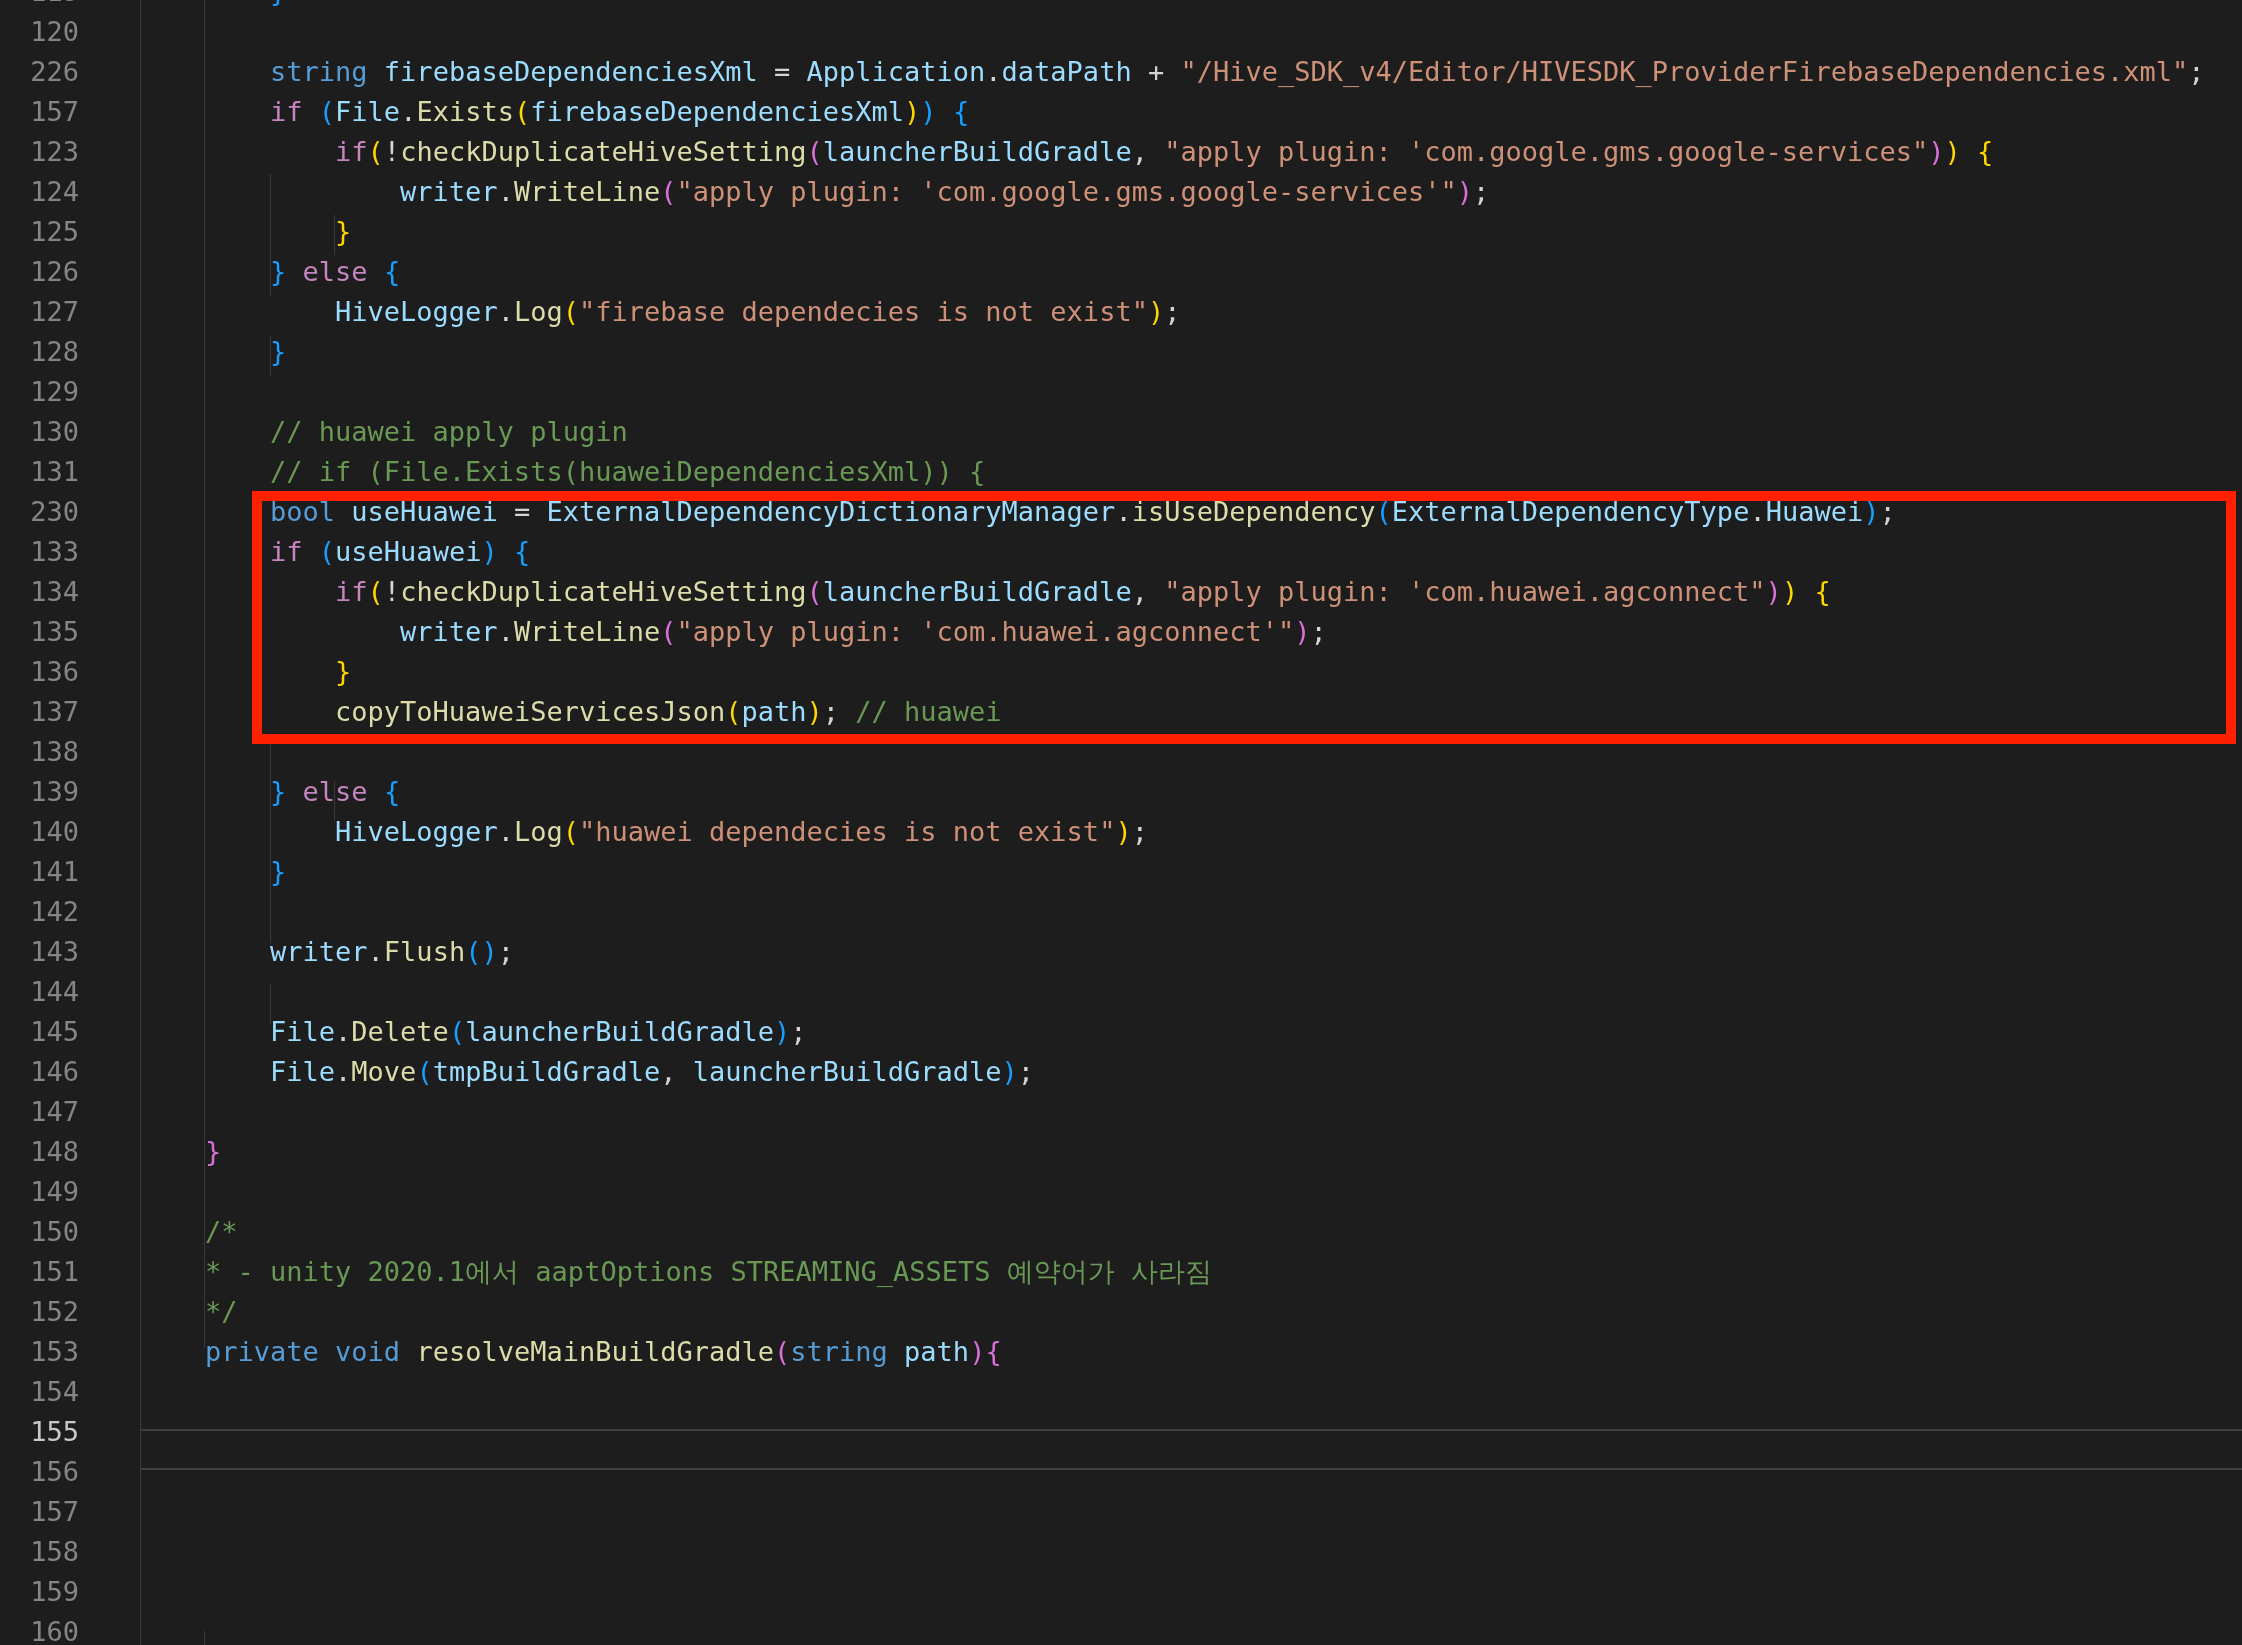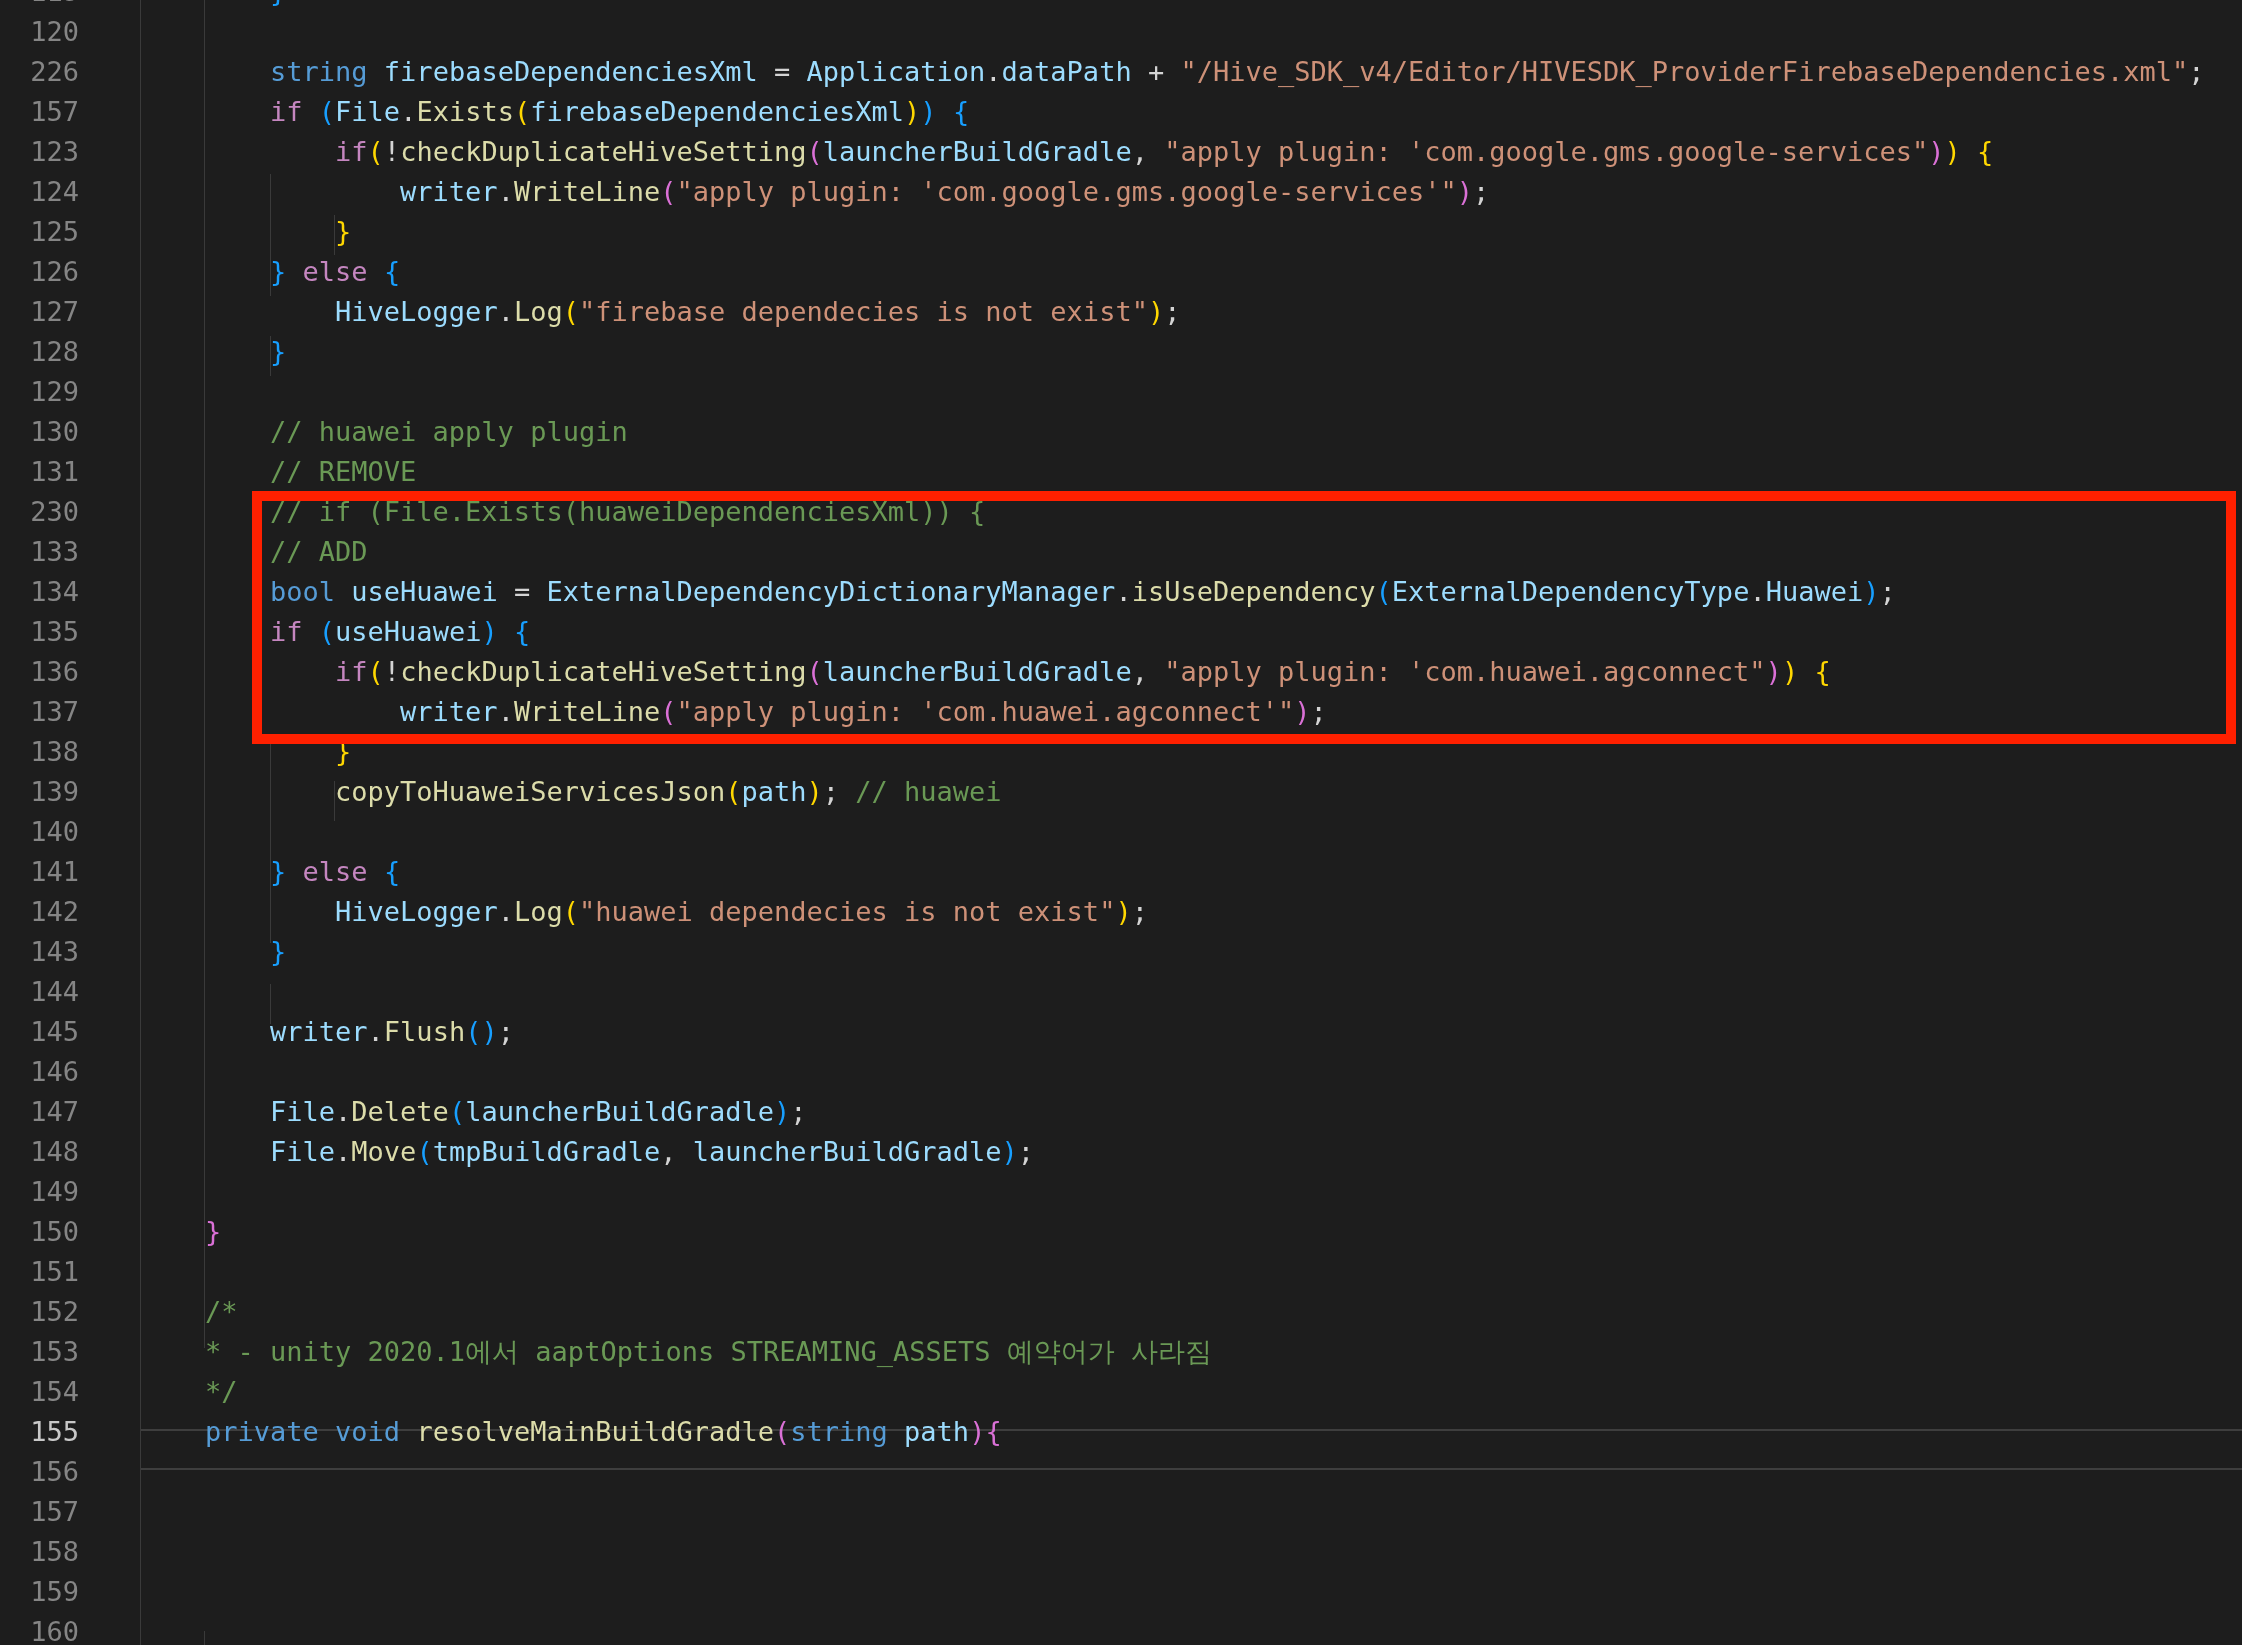--- a/index.html
+++ b/index.html
@@ -123,23 +123,21 @@
       <div class="code-line"><span style="color: rgb(212, 212, 212);">        </span><span style="color: rgb(86, 156, 214);">string</span><span style="color: rgb(212, 212, 212);"> </span><span style="color: rgb(156, 220, 254);">firebaseDependenciesXml</span><span style="color: rgb(212, 212, 212);"> = </span><span style="color: rgb(156, 220, 254);">Application</span><span style="color: rgb(212, 212, 212);">.</span><span style="color: rgb(156, 220, 254);">dataPath</span><span style="color: rgb(212, 212, 212);"> + </span><span style="color: rgb(206, 145, 120);">"/Hive_SDK_v4/Editor/HIVESDK_ProviderFirebaseDependencies.xml"</span><span style="color: rgb(212, 212, 212);">;</span></div>
       <div class="code-line"><span style="color: rgb(212, 212, 212);">        </span><span style="color: rgb(197, 134, 192);">if</span><span style="color: rgb(212, 212, 212);"> </span><span style="color: rgb(23, 159, 255);">(</span><span style="color: rgb(156, 220, 254);">File</span><span style="color: rgb(212, 212, 212);">.</span><span style="color: rgb(220, 220, 170);">Exists</span><span style="color: rgb(255, 215, 0);">(</span><span style="color: rgb(156, 220, 254);">firebaseDependenciesXml</span><span style="color: rgb(255, 215, 0);">)</span><span style="color: rgb(23, 159, 255);">)</span><span style="color: rgb(212, 212, 212);"> </span><span style="color: rgb(23, 159, 255);">{</span></div>
       <div class="code-line"><span style="color: rgb(212, 212, 212);">            </span><span style="color: rgb(197, 134, 192);">if</span><span style="color: rgb(255, 215, 0);">(</span><span style="color: rgb(212, 212, 212);">!</span><span style="color: rgb(220, 220, 170);">checkDuplicateHiveSetting</span><span style="color: rgb(218, 112, 214);">(</span><span style="color: rgb(156, 220, 254);">launcherBuildGradle</span><span style="color: rgb(212, 212, 212);">, </span><span style="color: rgb(206, 145, 120);">"apply plugin: 'com.google.gms.google-services"</span><span style="color: rgb(218, 112, 214);">)</span><span style="color: rgb(255, 215, 0);">)</span><span style="color: rgb(212, 212, 212);"> </span><span style="color: rgb(255, 215, 0);">{</span></div>
       <div class="code-line"><span style="color: rgb(212, 212, 212);">                </span><span style="color: rgb(156, 220, 254);">writer</span><span style="color: rgb(212, 212, 212);">.</span><span style="color: rgb(220, 220, 170);">WriteLine</span><span style="color: rgb(218, 112, 214);">(</span><span style="color: rgb(206, 145, 120);">"apply plugin: 'com.google.gms.google-services'"</span><span style="color: rgb(218, 112, 214);">)</span><span style="color: rgb(212, 212, 212);">;</span></div>
       <div class="code-line"><span style="color: rgb(212, 212, 212);">            </span><span style="color: rgb(255, 215, 0);">}</span></div>
       <div class="code-line"><span style="color: rgb(212, 212, 212);">        </span><span style="color: rgb(23, 159, 255);">}</span><span style="color: rgb(212, 212, 212);"> </span><span style="color: rgb(197, 134, 192);">else</span><span style="color: rgb(212, 212, 212);"> </span><span style="color: rgb(23, 159, 255);">{</span></div>
       <div class="code-line"><span style="color: rgb(212, 212, 212);">            </span><span style="color: rgb(156, 220, 254);">HiveLogger</span><span style="color: rgb(212, 212, 212);">.</span><span style="color: rgb(220, 220, 170);">Log</span><span style="color: rgb(255, 215, 0);">(</span><span style="color: rgb(206, 145, 120);">"firebase dependecies is not exist"</span><span style="color: rgb(255, 215, 0);">)</span><span style="color: rgb(212, 212, 212);">;</span></div>
       <div class="code-line"><span style="color: rgb(212, 212, 212);">        </span><span style="color: rgb(23, 159, 255);">}</span></div>
       <div class="code-line"></div>
       <div class="code-line"><span style="color: rgb(106, 153, 85);">        // huawei apply plugin</span></div>
-      <div class="code-line"><span style="color: rgb(106, 153, 85);">        // REMOVE</span></div>
       <div class="code-line"><span style="color: rgb(106, 153, 85);">        // if (File.Exists(huaweiDependenciesXml)) {</span></div>
-      <div class="code-line"><span style="color: rgb(106, 153, 85);">        // ADD</span></div>
       <div class="code-line"><span style="color: rgb(212, 212, 212);">        </span><span style="color: rgb(86, 156, 214);">bool</span><span style="color: rgb(212, 212, 212);"> </span><span style="color: rgb(156, 220, 254);">useHuawei</span><span style="color: rgb(212, 212, 212);"> = </span><span style="color: rgb(156, 220, 254);">ExternalDependencyDictionaryManager</span><span style="color: rgb(212, 212, 212);">.</span><span style="color: rgb(220, 220, 170);">isUseDependency</span><span style="color: rgb(23, 159, 255);">(</span><span style="color: rgb(156, 220, 254);">ExternalDependencyType</span><span style="color: rgb(212, 212, 212);">.</span><span style="color: rgb(156, 220, 254);">Huawei</span><span style="color: rgb(23, 159, 255);">)</span><span style="color: rgb(212, 212, 212);">;</span></div>
       <div class="code-line"><span style="color: rgb(212, 212, 212);">        </span><span style="color: rgb(197, 134, 192);">if</span><span style="color: rgb(212, 212, 212);"> </span><span style="color: rgb(23, 159, 255);">(</span><span style="color: rgb(156, 220, 254);">useHuawei</span><span style="color: rgb(23, 159, 255);">)</span><span style="color: rgb(212, 212, 212);"> </span><span style="color: rgb(23, 159, 255);">{</span></div>
       <div class="code-line"><span style="color: rgb(212, 212, 212);">            </span><span style="color: rgb(197, 134, 192);">if</span><span style="color: rgb(255, 215, 0);">(</span><span style="color: rgb(212, 212, 212);">!</span><span style="color: rgb(220, 220, 170);">checkDuplicateHiveSetting</span><span style="color: rgb(218, 112, 214);">(</span><span style="color: rgb(156, 220, 254);">launcherBuildGradle</span><span style="color: rgb(212, 212, 212);">, </span><span style="color: rgb(206, 145, 120);">"apply plugin: 'com.huawei.agconnect"</span><span style="color: rgb(218, 112, 214);">)</span><span style="color: rgb(255, 215, 0);">)</span><span style="color: rgb(212, 212, 212);"> </span><span style="color: rgb(255, 215, 0);">{</span></div>
       <div class="code-line"><span style="color: rgb(212, 212, 212);">                </span><span style="color: rgb(156, 220, 254);">writer</span><span style="color: rgb(212, 212, 212);">.</span><span style="color: rgb(220, 220, 170);">WriteLine</span><span style="color: rgb(218, 112, 214);">(</span><span style="color: rgb(206, 145, 120);">"apply plugin: 'com.huawei.agconnect'"</span><span style="color: rgb(218, 112, 214);">)</span><span style="color: rgb(212, 212, 212);">;</span></div>
       <div class="code-line"><span style="color: rgb(212, 212, 212);">            </span><span style="color: rgb(255, 215, 0);">}</span></div>
       <div class="code-line"><span style="color: rgb(212, 212, 212);">            </span><span style="color: rgb(220, 220, 170);">copyToHuaweiServicesJson</span><span style="color: rgb(255, 215, 0);">(</span><span style="color: rgb(156, 220, 254);">path</span><span style="color: rgb(255, 215, 0);">)</span><span style="color: rgb(212, 212, 212);">; </span><span style="color: rgb(106, 153, 85);">// huawei</span></div>
       <div class="code-line"></div>
       <div class="code-line"><span style="color: rgb(212, 212, 212);">        </span><span style="color: rgb(23, 159, 255);">}</span><span style="color: rgb(212, 212, 212);"> </span><span style="color: rgb(197, 134, 192);">else</span><span style="color: rgb(212, 212, 212);"> </span><span style="color: rgb(23, 159, 255);">{</span></div>
       <div class="code-line"><span style="color: rgb(212, 212, 212);">            </span><span style="color: rgb(156, 220, 254);">HiveLogger</span><span style="color: rgb(212, 212, 212);">.</span><span style="color: rgb(220, 220, 170);">Log</span><span style="color: rgb(255, 215, 0);">(</span><span style="color: rgb(206, 145, 120);">"huawei dependecies is not exist"</span><span style="color: rgb(255, 215, 0);">)</span><span style="color: rgb(212, 212, 212);">;</span></div>
       <div class="code-line"><span style="color: rgb(212, 212, 212);">        </span><span style="color: rgb(23, 159, 255);">}</span></div>

